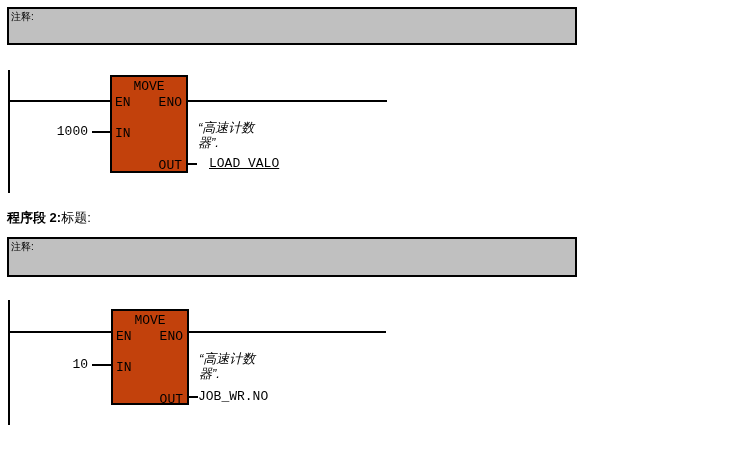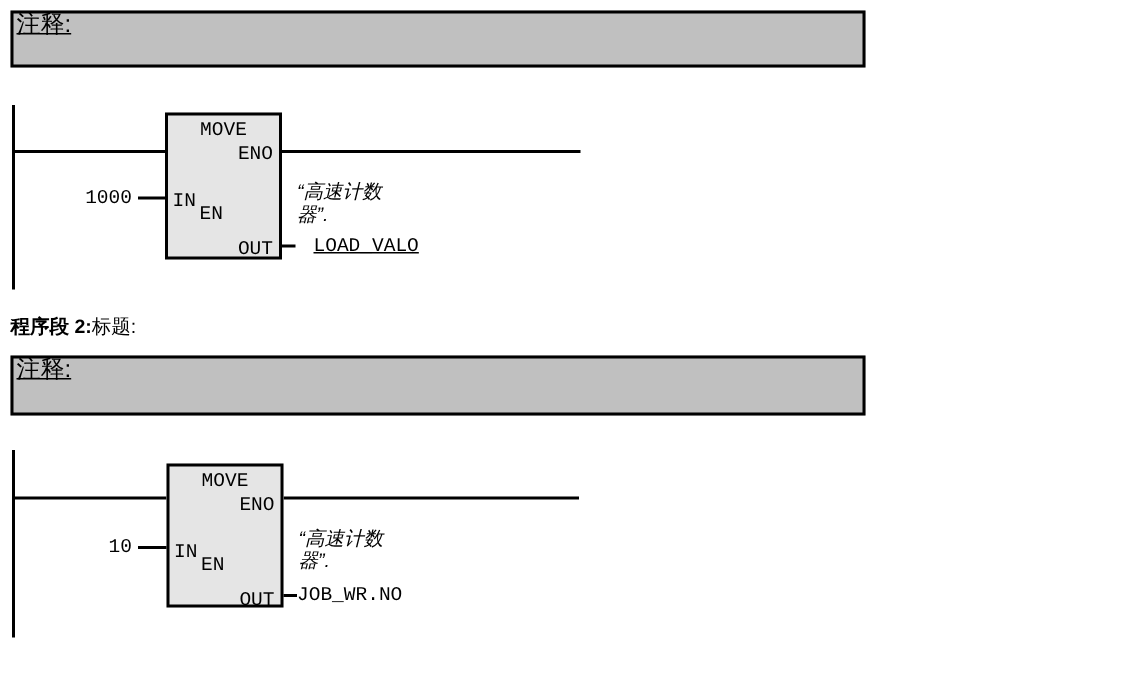--- a/index.html
+++ b/index.html
@@ -11,47 +11,46 @@
     overflow: hidden;
     font-family: "Liberation Sans", sans-serif;
   }
   
   .comment-bar {
     position: absolute;
     left: 7px;
     width: 564px;
     background: #c0c0c0;
     border: 2px solid #000000;
-    font-size: 16px;
+    font-size: 10px;
     line-height: 14px;
     color: #000000;
     padding: 1px 0 0 2px;
     box-sizing: content-box;
-    text-decoration: underline;
   }
   
   .wire, .rail { position: absolute; background: #000000; }
   .wire { height: 2px; }
   .rail { width: 2px; }
   
   .fbox {
     position: absolute;
     width: 74px;
     border: 2px solid #000000;
-    background: #e5e5e5;
+    background: #c2410c;
   }
   .mono {
     font-family: "Liberation Mono", "DejaVu Sans Mono", monospace;
     font-size: 13px;
     line-height: 13px;
     color: #000000;
     white-space: nowrap;
   }
   .fbox .blk-title { position: absolute; left: 0; right: 0; top: 3px; text-align: center; }
-  .fbox .pin-en  { position: absolute; left: 21px;  top: 19px; margin-top: 40px; }
+  .fbox .pin-en  { position: absolute; left: 3px;  top: 19px; }
   .fbox .pin-eno { position: absolute; right: 4px; top: 19px; padding-left: 28px; }
   .fbox .pin-in  { position: absolute; left: 3px;  top: 50px; }
   .fbox .pin-out { position: absolute; right: 4px; top: 82px; padding-left: 11px; }
   .in-value { position: absolute; width: 50px; text-align: right; }
   .operand-cn {
     position: absolute;
     font-size: 13px;
     line-height: 15px;
     color: #000000;
     white-space: nowrap;

